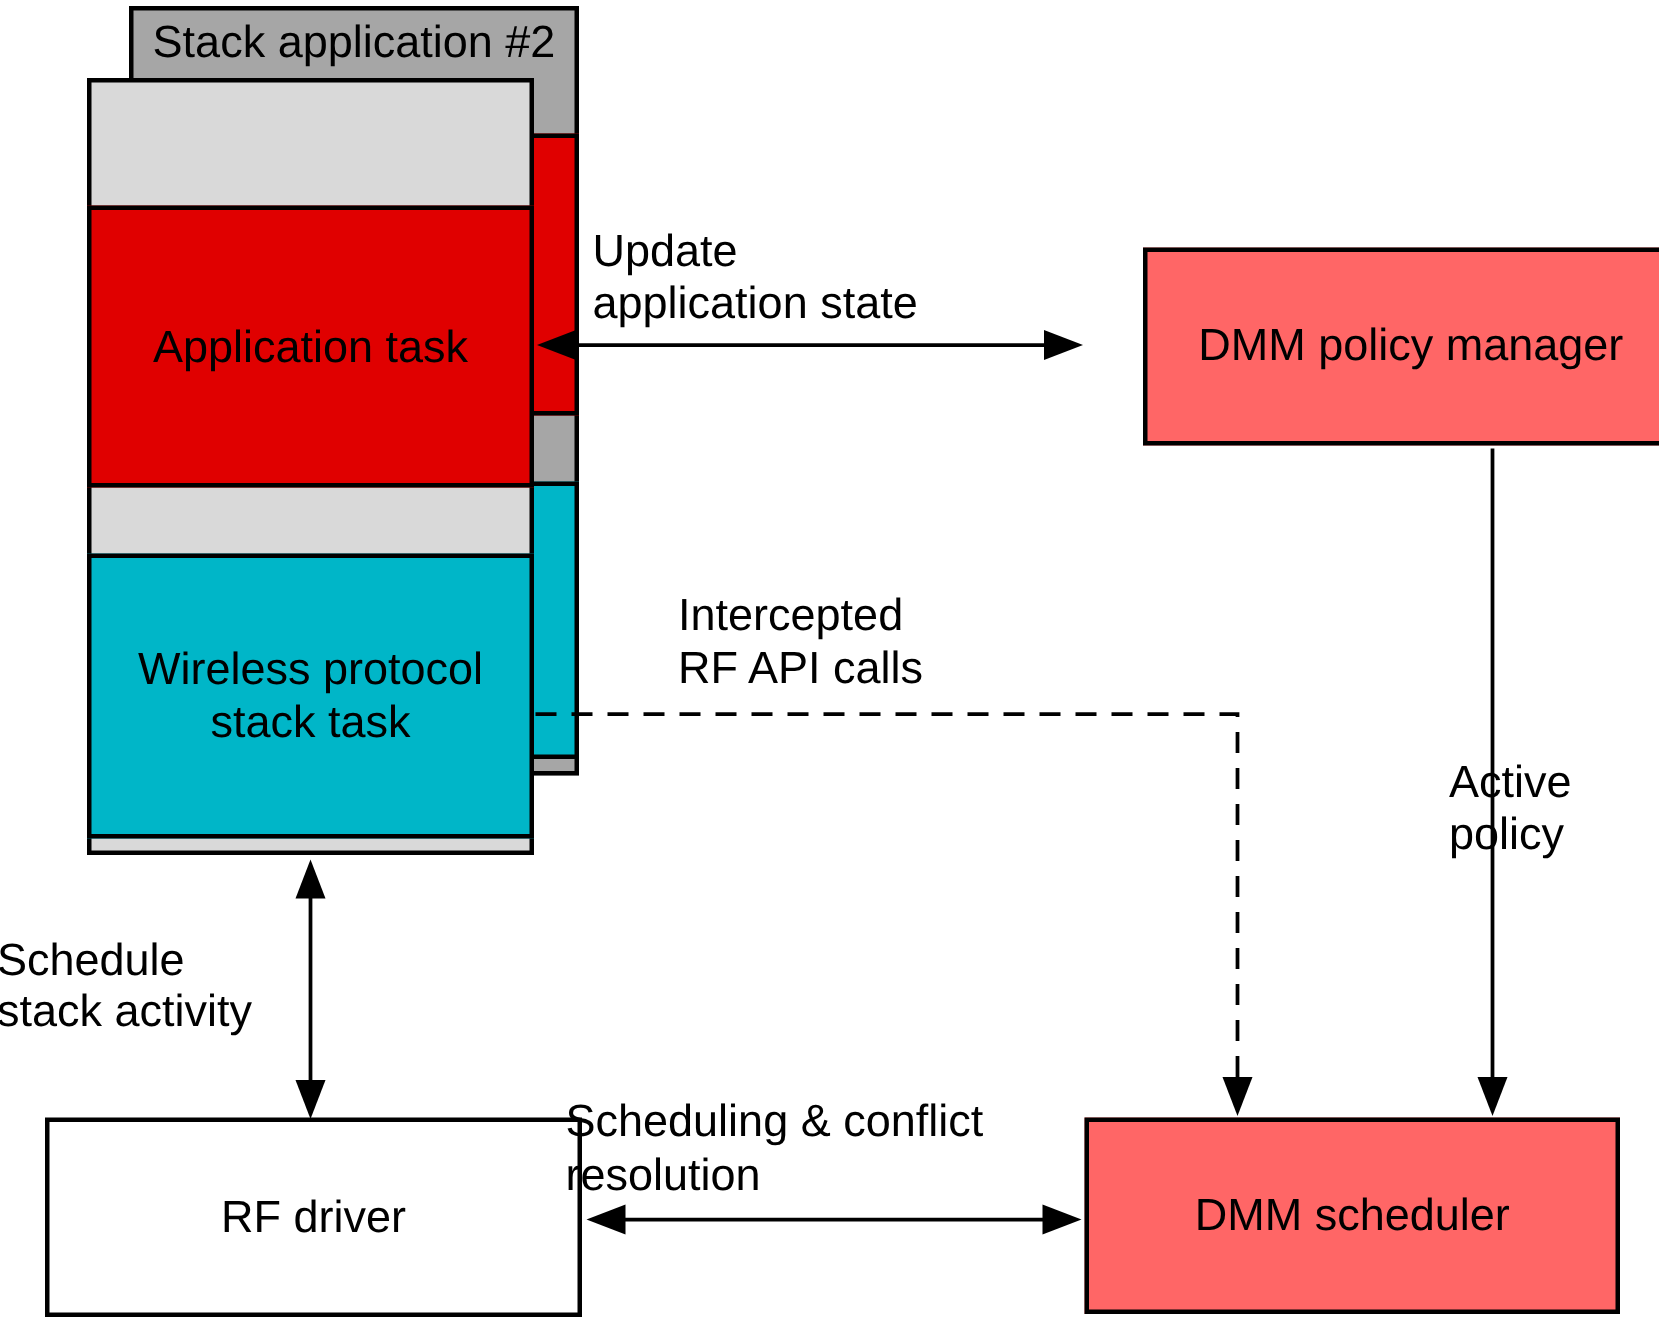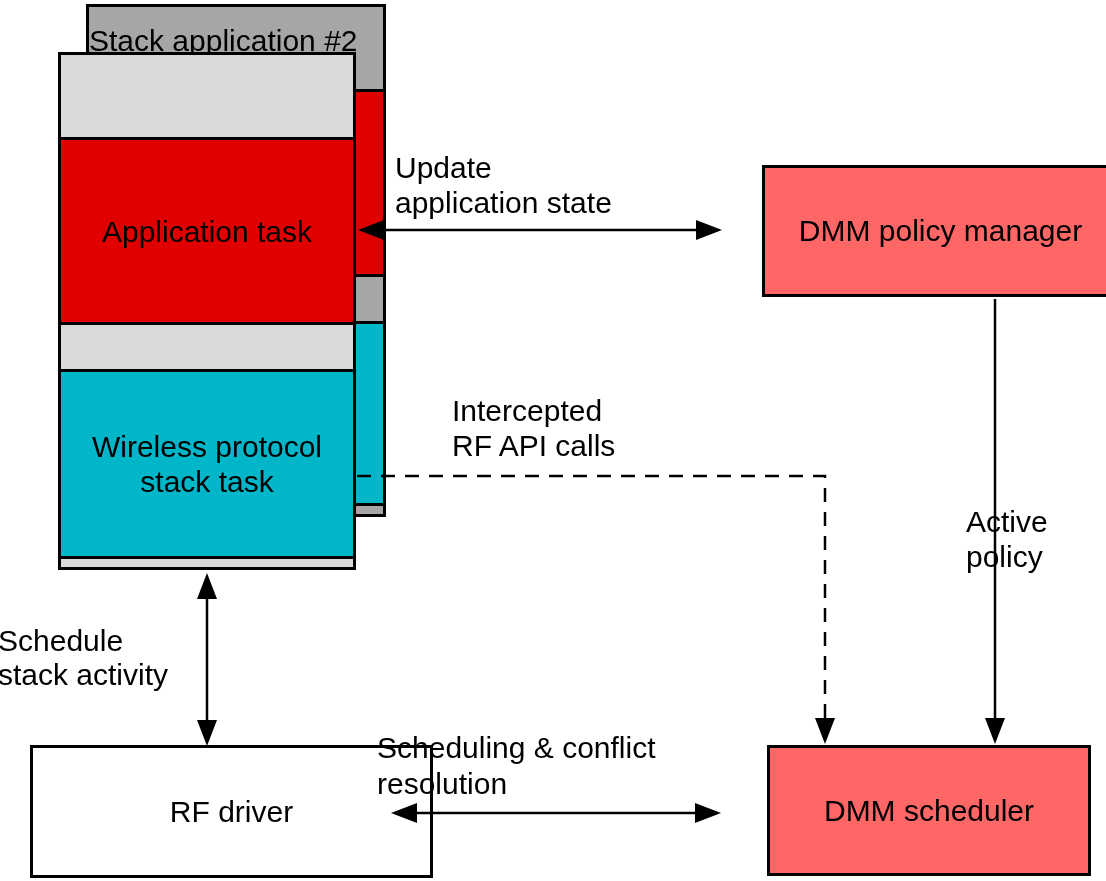--- a/index.html
+++ b/index.html
@@ -28,21 +28,22 @@
   }
   .stack1 {
     left: 58px; top: 52px;
     width: 298px; height: 518px;
     background: #d9d9d9;
     z-index: 2;
   }
   .stack-label {
     position: absolute;
     left: 0; right: 0; top: 0;
-    padding-top: 17px;
+    padding-top: 5px;
+    text-align: center;
     white-space: nowrap;
   }
   .task {
     position: absolute;
     left: -3px; right: -3px;
     border: 3px solid #000000;
     display: flex;
     flex-direction: column;
     align-items: center;
     justify-content: center;
@@ -55,23 +56,23 @@
   
   .box {
     position: absolute;
     border: 3px solid #000000;
     display: flex;
     align-items: center;
     justify-content: center;
     text-align: center;
     z-index: 3;
   }
-  .box-rf-driver { left: 30px;  top: 745px; width: 403px; height: 133px; background: #ffffff; }
+  .box-rf-driver { left: 30px;  top: 745px; width: 358px; height: 133px; background: #ffffff; }
   .box-policy    { left: 723px; top: 165px; width: 357px; height: 132px; background: #ff6666; margin-left: 39px; }
-  .box-scheduler { left: 723px; top: 745px; width: 324px; height: 131px; background: #ff6666; margin-left: 44px; }
+  .box-scheduler { left: 723px; top: 745px; width: 357px; height: 131px; background: #ff6666; }
 
   
   .arrow-layer {
     position: absolute;
     left: 0; top: 0;
     width: 1106px; height: 881px;
     z-index: 5;
     pointer-events: none;
   }
   .arrow-layer line, .arrow-layer path {

